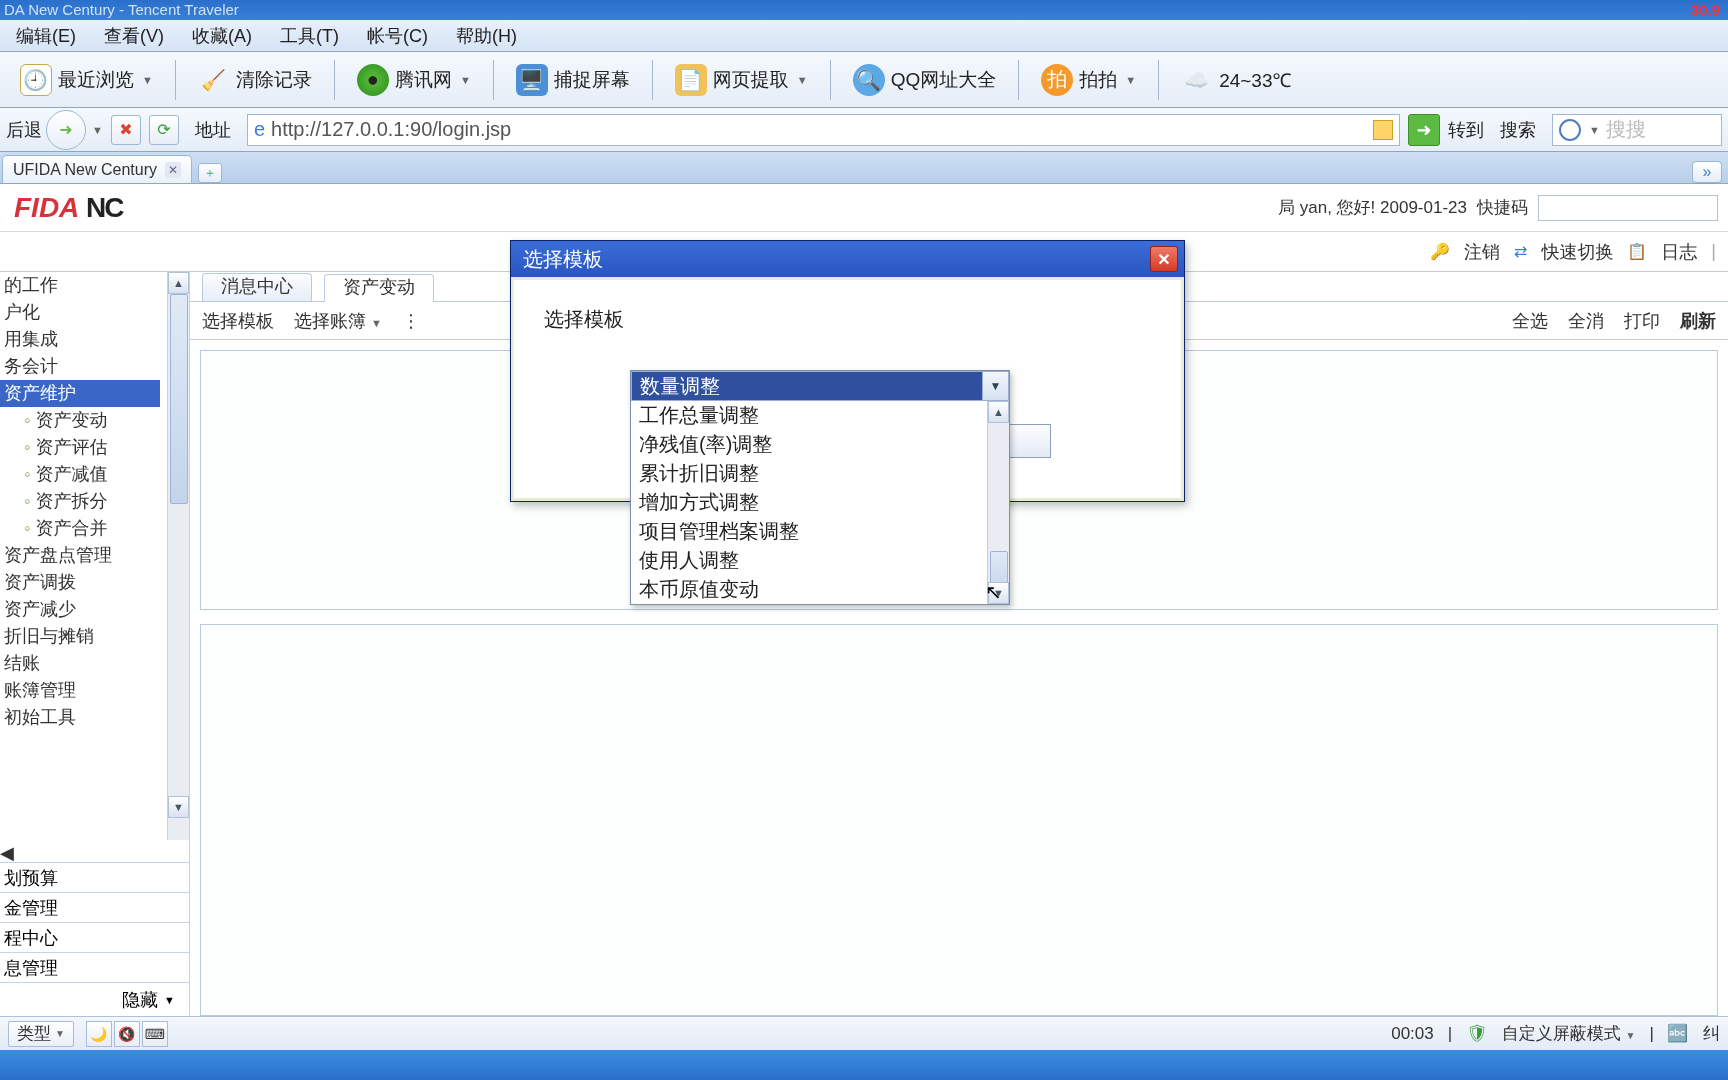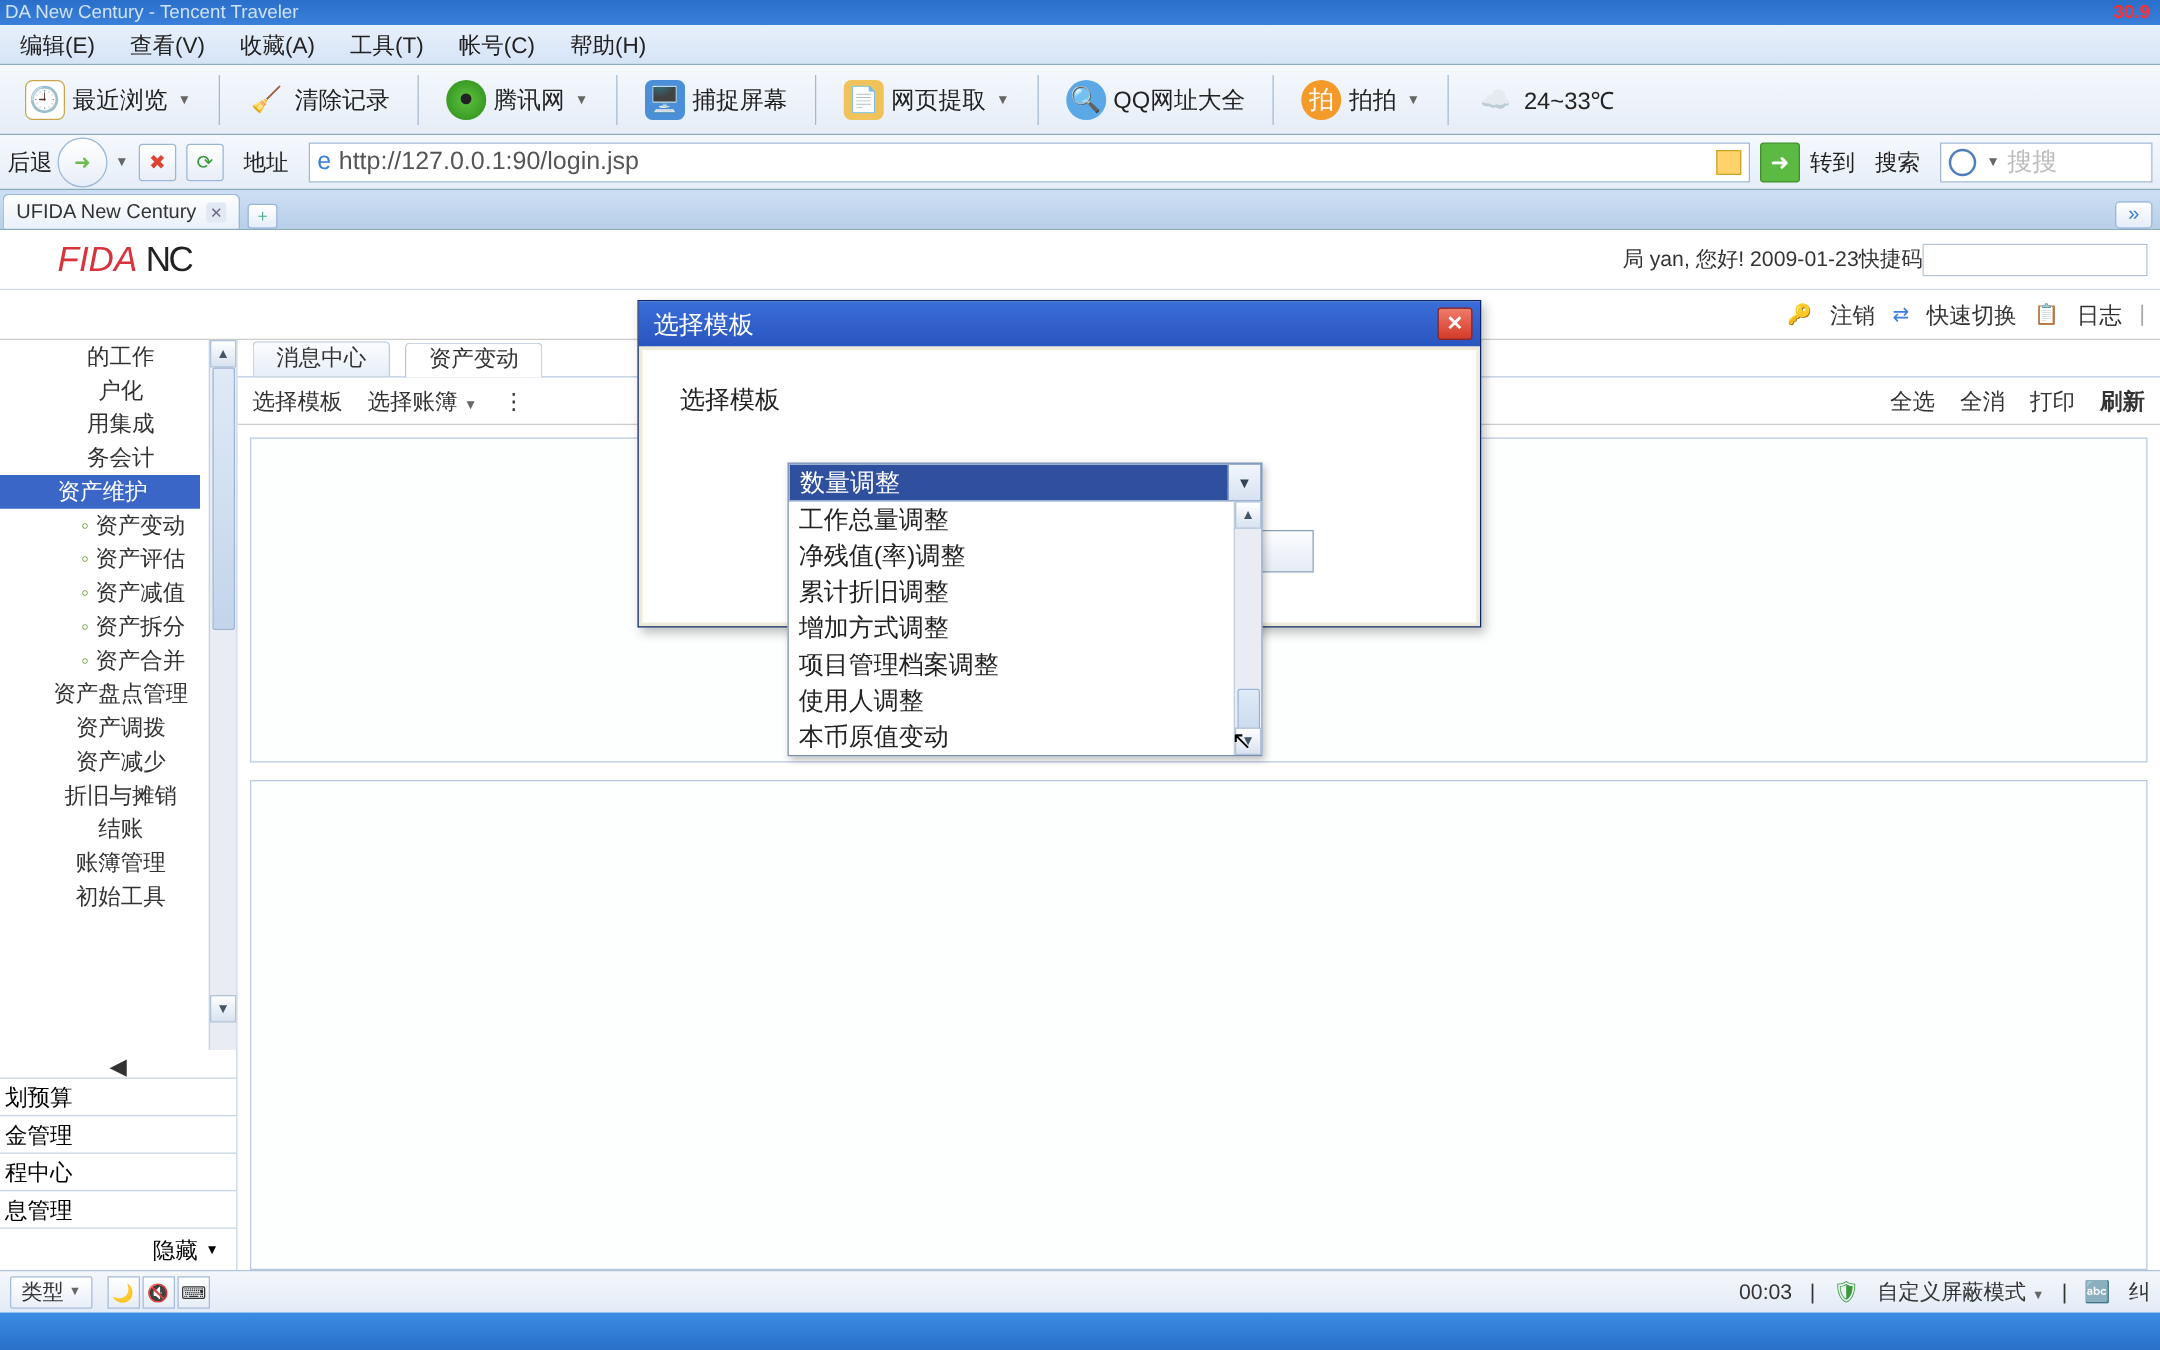--- a/index.html
+++ b/index.html
@@ -34,34 +34,34 @@
 
 
 .tabstrip { height:32px; background:linear-gradient(#cddff3,#b8cfe9); border-bottom:1px solid #8ab; display:flex; align-items:flex-end; padding-left:2px; }
 .tab { height:28px; background:linear-gradient(#fdfefe,#e9f1fa); border:1px solid #9ab7d8; border-bottom:none; border-radius:5px 5px 0 0; display:flex; align-items:center; padding:0 10px; font-size:16px; color:#333; gap:8px; }
 .tab .x { width:16px; height:16px; border-radius:3px; background:#e3e9f2; color:#668; font-size:12px; display:flex; align-items:center; justify-content:center; }
 .newtab { width:24px; height:20px; border:1px solid #9ab7d8; border-radius:3px; background:linear-gradient(#fff,#e4edf8); margin-left:6px; display:flex; align-items:center; justify-content:center; color:#4a8; font-size:13px; }
 .tabstrip .rarrow { margin-left:auto; width:30px; height:22px; border:1px solid #9ab7d8; border-radius:4px; background:linear-gradient(#fff,#e4edf8); color:#3a7fd9; display:flex; align-items:center; justify-content:center; margin-right:6px; }
 
 
 .pagehdr { height:48px; background:#fff; border-bottom:1px solid #d2dce8; display:flex; align-items:center; padding:0 10px 0 0; font-size:17px; color:#333; }
-.logo { font-family:Arial,sans-serif; font-weight:normal; font-style:italic; color:#d8333b; font-size:28px; padding:0 14px;margin-left:32px; }
+.logo { font-family:Arial,sans-serif; font-weight:bold; font-style:italic; color:#d8333b; font-size:28px; padding:0 14px; }
 .logo .nc { color:#222; font-style:normal; letter-spacing:-2px; }
-.pagehdr .right { margin-left:auto; display:flex; align-items:center; }
+.pagehdr .right { margin-left:auto; display:flex; align-items:center; gap:10px; }
 .pagehdr .qkm { width:180px; height:26px; border:1px solid #b6c4d8; background:#fff; }
 
 
 .pagehdr2 { height:40px; background:#fff; border-bottom:1px solid #ccc; display:flex; align-items:center; justify-content:flex-end; gap:14px; padding-right:12px; font-size:18px; color:#333; }
 .pagehdr2 .ico { font-size:16px; }
 .pagehdr2 .sep { color:#aaa; }
 
 
 .main { display:flex; height:calc(1080px - 20px - 32px - 56px - 44px - 32px - 48px - 40px - 34px - 30px); background:#fff; }
 
-.sidebar { width:190px; border-right:1px solid #c6d3e4; display:flex; flex-direction:column; background:#fff;text-align:center; }
+.sidebar { width:190px; border-right:1px solid #c6d3e4; display:flex; flex-direction:column; background:#fff; }
 .navlist { flex:1; overflow:hidden; position:relative; font-size:18px; color:#333; line-height:27px; }
 .navlist .row { padding-left:6px; white-space:nowrap; }
 .navlist .row.lvl1 { padding-left:4px; }
 .navlist .row.lvl2 { padding-left:24px; }
 .navlist .row.sel { background:#3a66c8; color:#fff; width:160px; }
 .navlist .vscroll { position:absolute; right:0; top:0; width:22px; height:100%; background:#e9edf3; border-left:1px solid #c6d3e4; }
 .navlist .vscroll .up,.navlist .vscroll .dn { height:22px; background:linear-gradient(#fff,#d8e2ef); border:1px solid #b0c2da; display:flex; align-items:center; justify-content:center; font-size:11px; color:#456; }
 .navlist .vscroll .dn { position:absolute; bottom:22px; width:100%; }
 .navlist .vscroll .thumb { position:absolute; top:22px; left:2px; width:18px; height:210px; background:linear-gradient(#e0eaf6,#c3d4eb); border:1px solid #9cb4d6; border-radius:2px; }
 .sbfoot1 { height:30px; border-top:1px solid #c6d3e4; font-size:18px; display:flex; align-items:center; padding-left:4px; }

